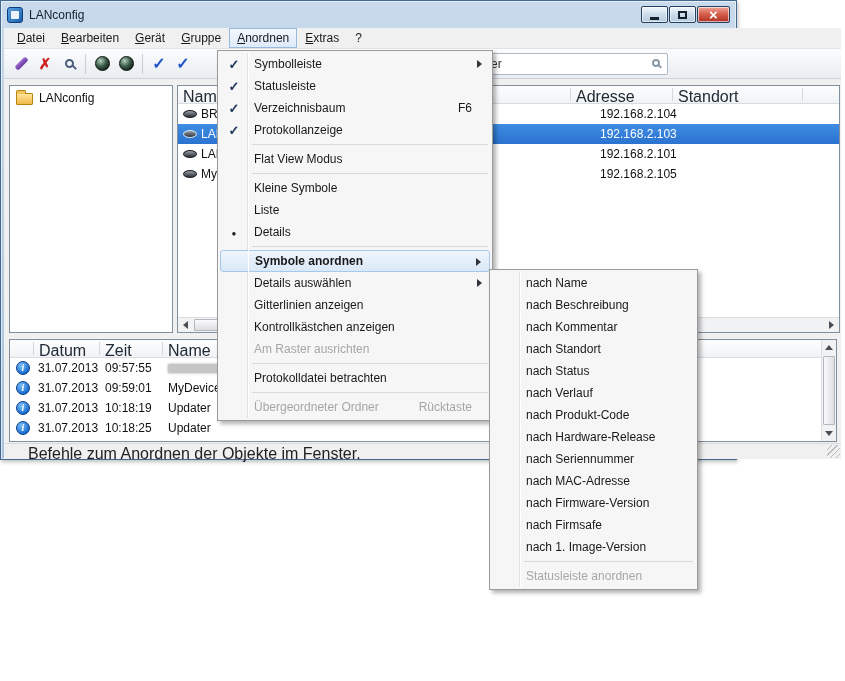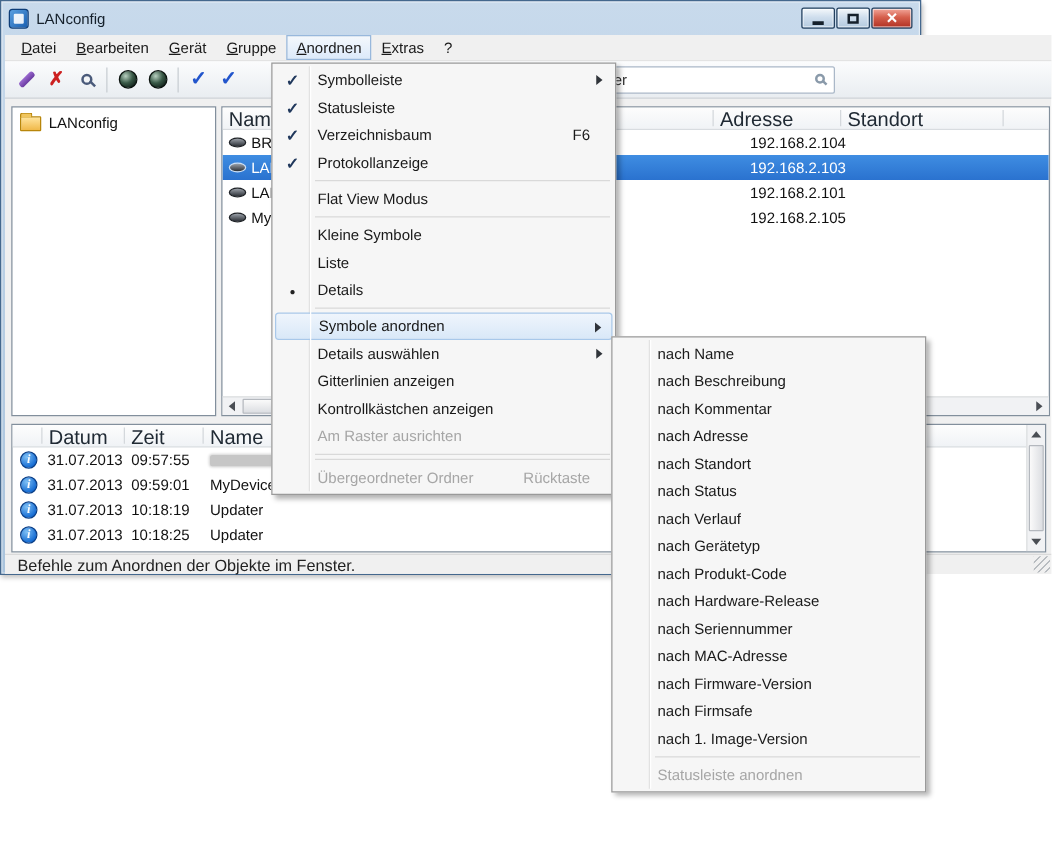--- a/index.html
+++ b/index.html
@@ -90,41 +90,41 @@
   .lrow { position:relative; height:20px; font-size:12px; color:#111; }
   .info-icon { position:absolute; left:6px; top:3px; width:14px; height:14px; border-radius:50%;
                background:radial-gradient(circle at 35% 30%, #7ec0f5, #1a6fd4 70%, #0a4fa8); border:1px solid #0a3f88; }
   .info-icon::after { content:"i"; position:absolute; left:0; right:0; top:0; text-align:center; color:#fff;
                font-size:10px; font-weight:bold; font-style:italic; line-height:12px; font-family:"Liberation Serif", serif; }
   .lcell { position:absolute; top:3px; white-space:nowrap; }
   .lcell.date { left:28px; } .lcell.time { left:95px; } .lcell.lname { left:158px; }
   .redacted { position:absolute; left:158px; top:6px; width:54px; height:9px; background:#c6c6c6; border-radius:2px; box-shadow:0 0 2px 1px #d8d8d8; }
 
   .statusbar { position:absolute; left:0; top:415px; width:100%; height:16px; background:#f0f0f0; border-top:1px solid #dadada;
-               font-size:13px; color:#222; padding:1px 10px; }
+               font-size:16px; color:#222; padding:1px 24px; }
   .grip { position:absolute; right:1px; bottom:1px; width:13px; height:13px;
           background:repeating-linear-gradient(135deg, transparent 0 3px, #b8bcc0 3px 4px); }
 
   
   .menu-popup { position:absolute; background:#f6f6f6; border:1px solid #9a9a9a; padding:2px;
                 box-shadow:3px 3px 4px rgba(0,0,0,.3); font-size:12px; z-index:30; }
   .menu-popup::before { content:""; position:absolute; left:29px; top:2px; bottom:2px; width:1px; background:#e2e2e2; }
   .menu-popup::after  { content:""; position:absolute; left:30px; top:2px; bottom:2px; width:1px; background:#ffffff; }
   #view-menu { left:217px; top:50px; width:276px; }
-  #arrange-submenu { left:489px; top:269px; width:252px; z-index:31; }
+  #arrange-submenu { left:489px; top:269px; width:209px; z-index:31; }
   .m-item { position:relative; height:22px; display:flex; align-items:center; color:#191919; }
   .m-gutter { flex:0 0 28px; text-align:center; position:relative; z-index:1; }
   .m-check { color:#20385c; font-size:13px; font-weight:bold; }
   .m-radio { color:#222; font-size:8px; }
   .m-label { padding-left:6px; position:relative; z-index:1; white-space:nowrap; }
   .m-shortcut { margin-left:auto; padding-right:18px; position:relative; z-index:1; white-space:nowrap; }
   .m-arrow { position:absolute; right:8px; top:7px; z-index:1; width:0; height:0;
              border:4px solid transparent; border-right:none; border-left:5px solid #30343a; }
   .m-item.disabled .m-label, .m-item.disabled .m-shortcut { color:#a6a6a6; }
-  .m-item.hl { border:1px solid #a8c8ea; border-radius:3px; background:linear-gradient(#eff5fc,#d9e8f8); height:22px; }
+  .m-item.hl { border:1px solid #a8c8ea; border-radius:3px; background:linear-gradient(#eff5fc,#d9e8f8); height:22px;font-weight:bold; }
   .m-sep { height:1px; background:#d9d9d9; margin:3px 2px 3px 32px; position:relative; z-index:1; }
 </style>
 </head>
 <body>
 
 <div class="desktop">
 
   <div class="window">
     <div class="titlebar">
       <span class="app-icon"></span>
@@ -339,20 +339,24 @@
     </div>
     <div class="m-item">
       <span class="m-gutter"></span>
       <span class="m-label">Kontrollkästchen anzeigen</span>
     </div>
     <div class="m-item disabled">
       <span class="m-gutter"></span>
       <span class="m-label">Am Raster ausrichten</span>
     </div>
     <div class="m-sep"></div>
+    <div class="m-item">
+      <span class="m-gutter"></span>
+      <span class="m-label">Protokolldatei betrachten</span>
+    </div>
     <div class="m-sep"></div>
     <div class="m-item disabled">
       <span class="m-gutter"></span>
       <span class="m-label">Übergeordneter Ordner</span>
       <span class="m-shortcut">Rücktaste</span>
     </div>
   </div>
 
   <div class="menu-popup" id="arrange-submenu">
     <div class="m-item">
@@ -362,40 +366,32 @@
     <div class="m-item">
         <span class="m-gutter"></span>
         <span class="m-label">nach Beschreibung</span>
       </div>
     <div class="m-item">
         <span class="m-gutter"></span>
         <span class="m-label">nach Kommentar</span>
       </div>
     <div class="m-item">
         <span class="m-gutter"></span>
-        <span class="m-label">nach Adresse</span>
-      </div>
-    <div class="m-item">
-        <span class="m-gutter"></span>
         <span class="m-label">nach Standort</span>
       </div>
     <div class="m-item">
         <span class="m-gutter"></span>
         <span class="m-label">nach Status</span>
       </div>
     <div class="m-item">
         <span class="m-gutter"></span>
         <span class="m-label">nach Verlauf</span>
       </div>
     <div class="m-item">
         <span class="m-gutter"></span>
-        <span class="m-label">nach Gerätetyp</span>
-      </div>
-    <div class="m-item">
-        <span class="m-gutter"></span>
         <span class="m-label">nach Produkt-Code</span>
       </div>
     <div class="m-item">
         <span class="m-gutter"></span>
         <span class="m-label">nach Hardware-Release</span>
       </div>
     <div class="m-item">
         <span class="m-gutter"></span>
         <span class="m-label">nach Seriennummer</span>
       </div>

